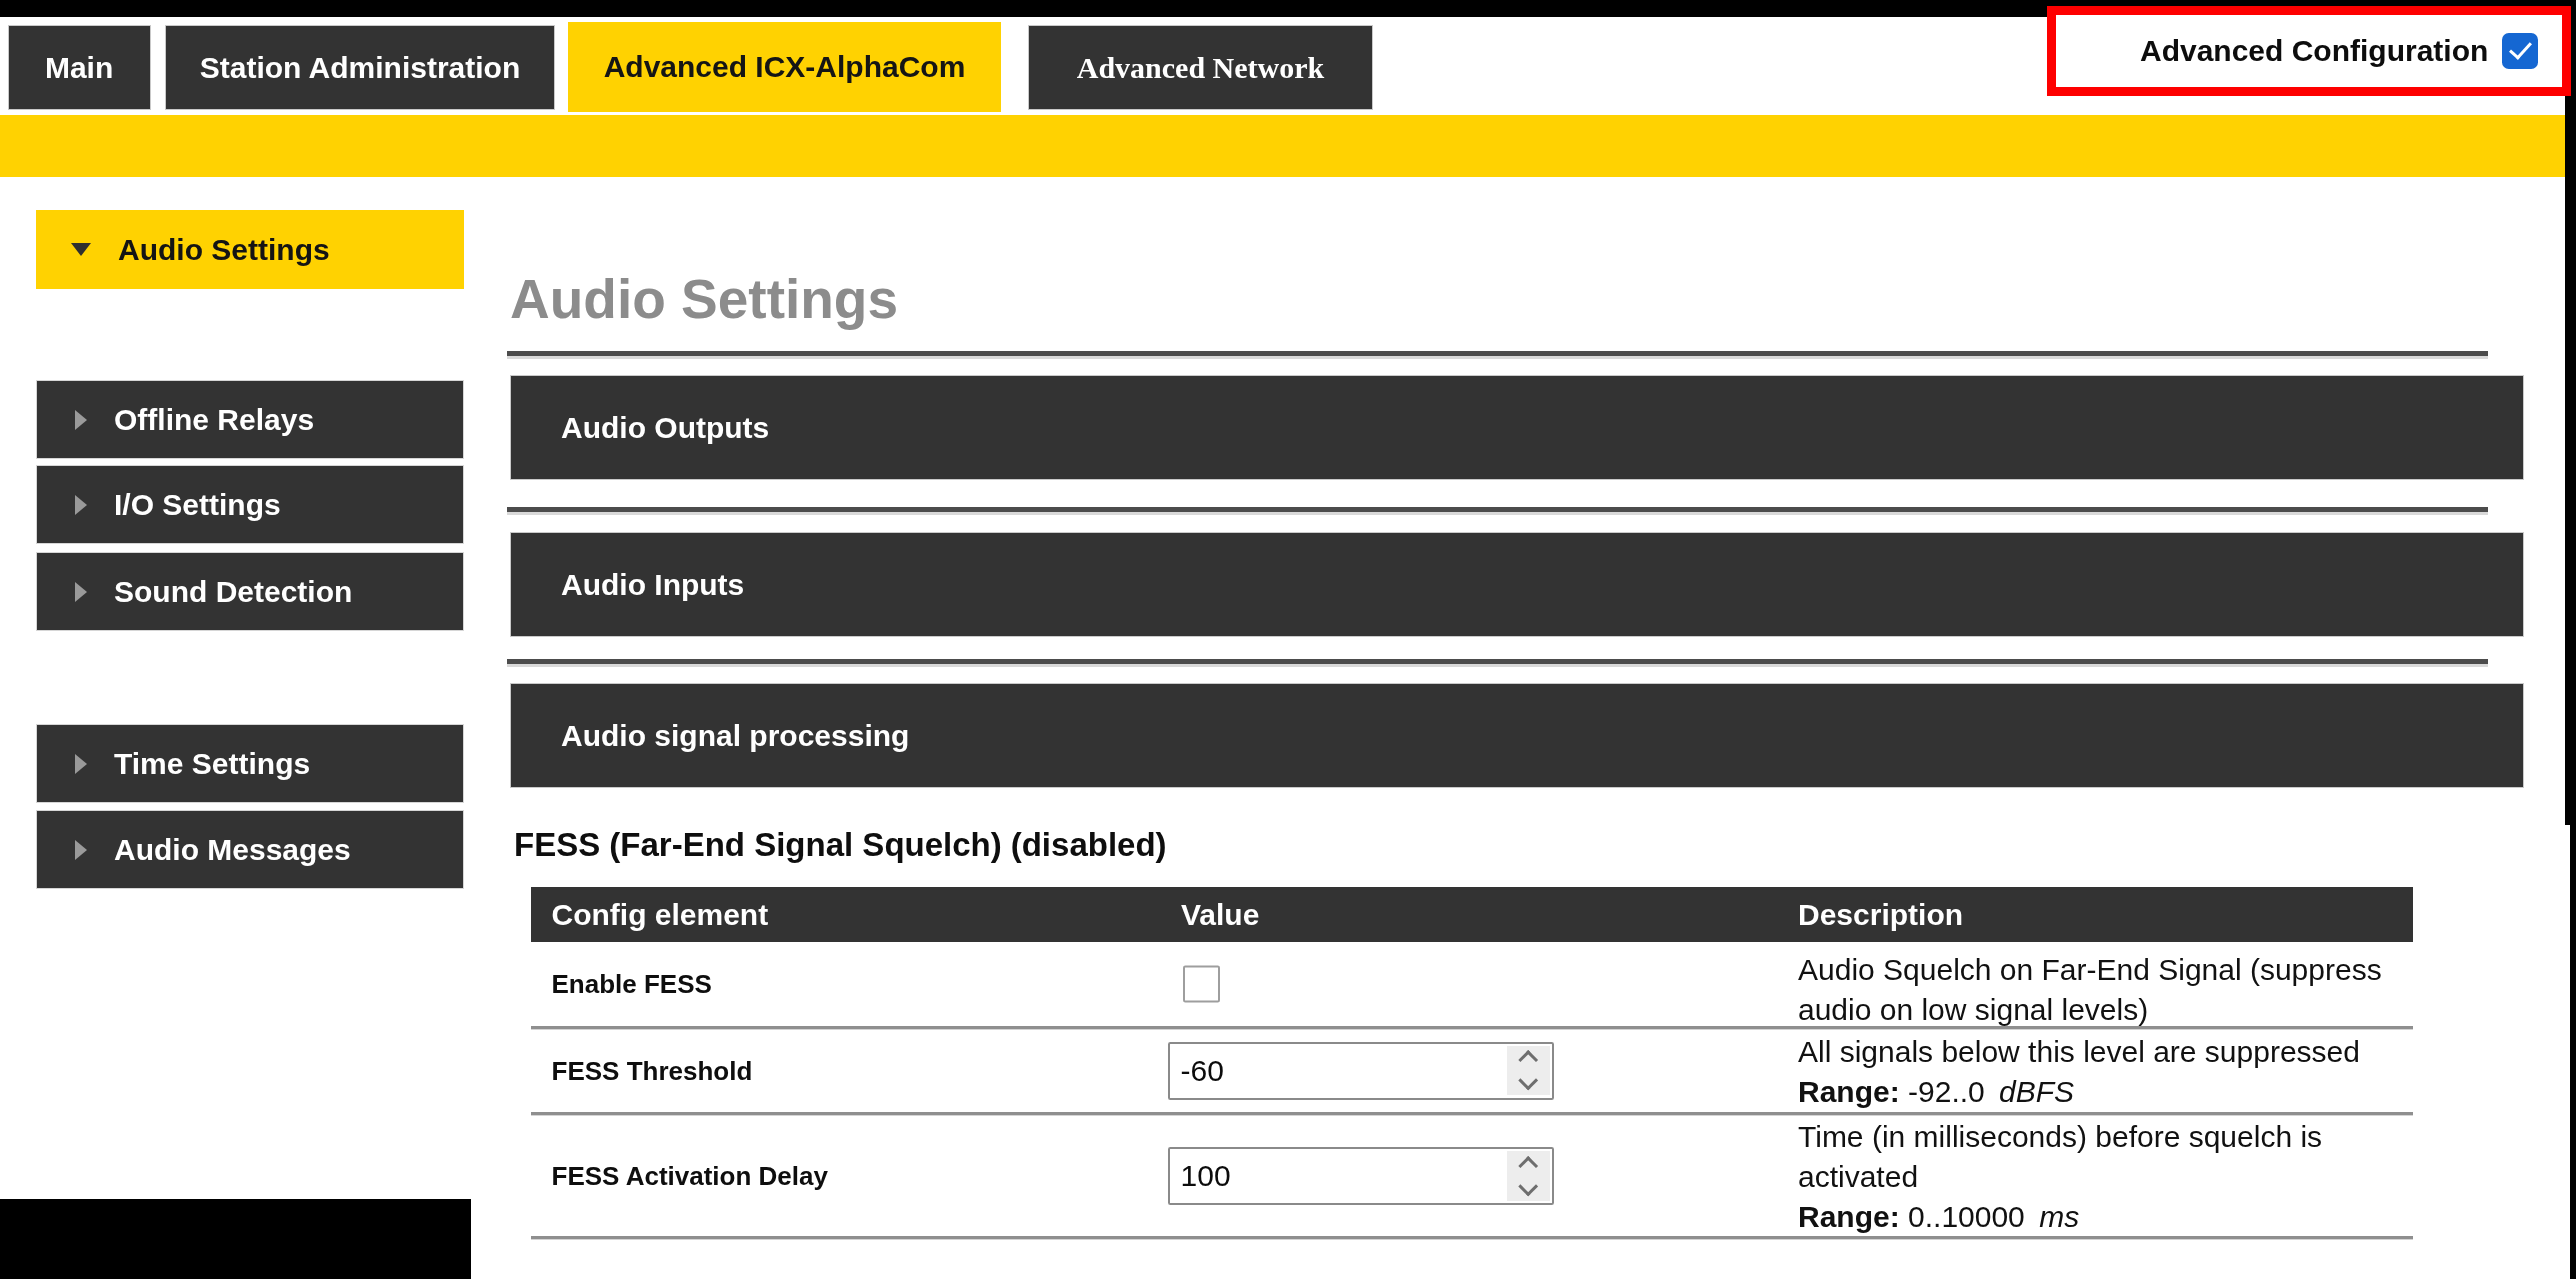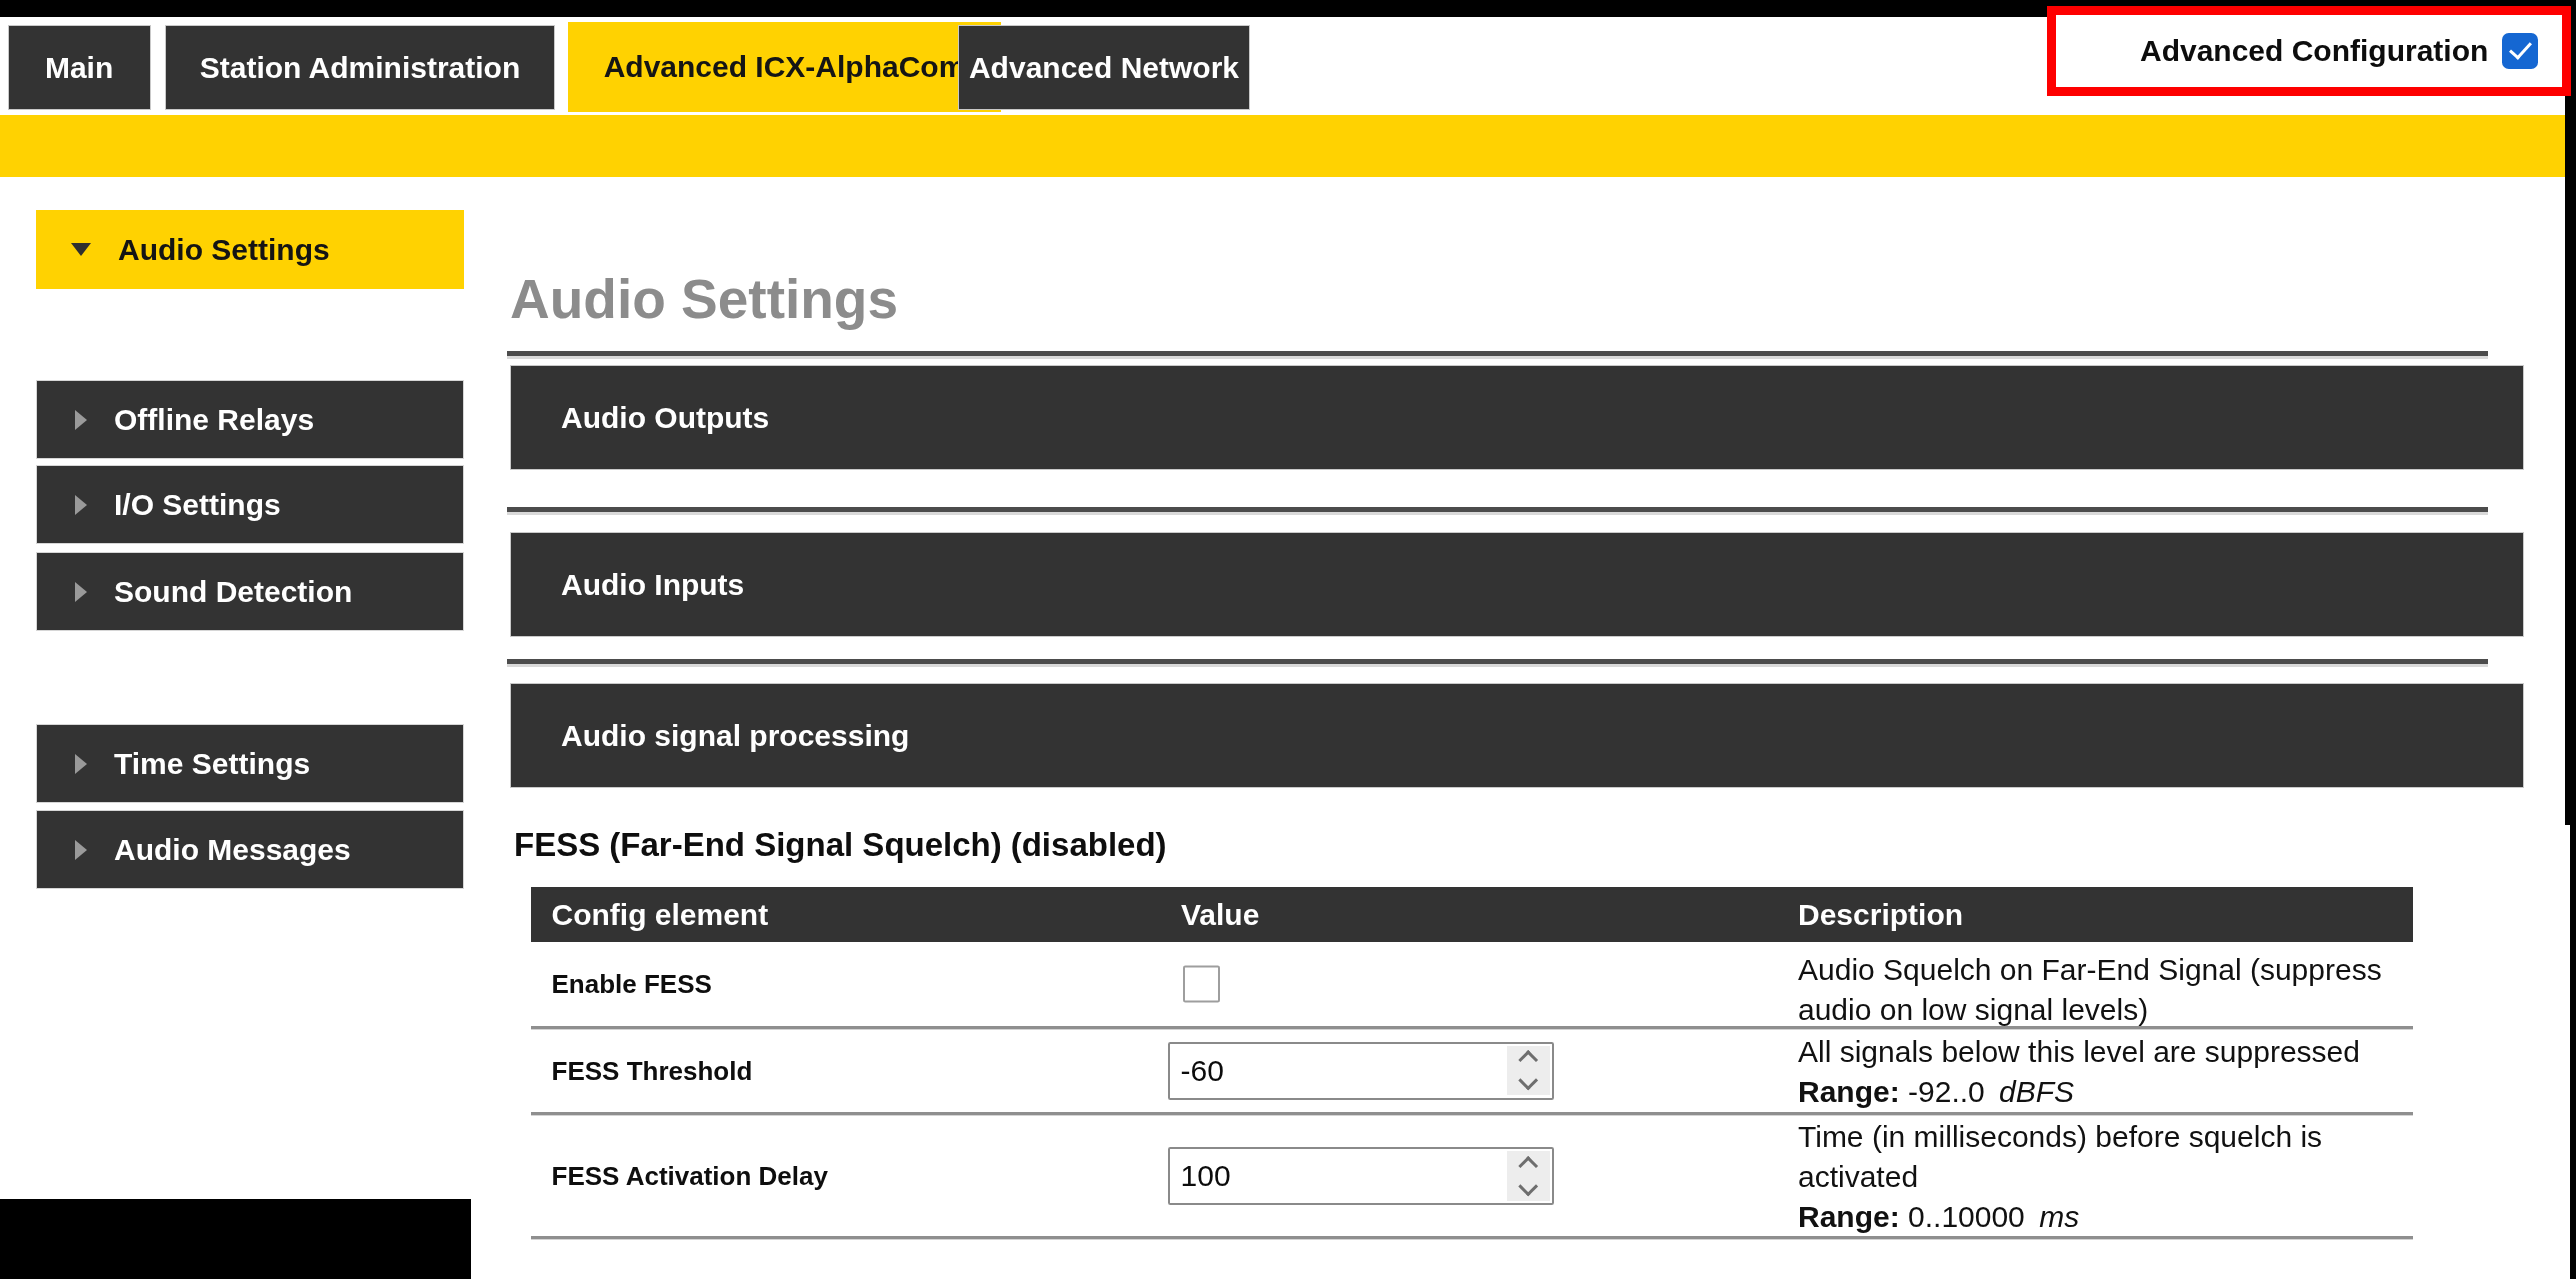--- a/index.html
+++ b/index.html
@@ -110,21 +110,21 @@
 <div id="screen">
 
   <div class="abs top-black-bar"></div>
   <div class="abs right-strip-upper"></div>
   <div class="abs right-strip-lower"></div>
   <div class="abs bottom-left-redaction"></div>
 
   <div class="abs tab" style="left:7.6px;width:143px;">Main</div>
   <div class="abs tab" style="left:165px;width:390px;">Station Administration</div>
   <div class="abs tab active" style="left:568px;width:433px;">Advanced ICX-AlphaCom</div>
-  <div class="abs tab" style="left:958px;width:292px;">Advanced Network</div>
+  <div class="abs tab" style="left:1028px;width:345px;font-family:Liberation Serif, serif;">Advanced Network</div>
 
   <div class="abs yellow-band"></div>
 
   <div class="abs adv-box">
     <span class="adv-label">Advanced Configuration</span>
     <span class="checkbox-checked"></span>
   </div>
 
   <div class="abs side-item active" style="top:210px;">
     <span class="tri-down"></span>
@@ -147,21 +147,21 @@
     <span class="lbl">Time Settings</span>
   </div>
   <div class="abs side-item" style="top:810px;">
     <span class="tri-right"></span>
     <span class="lbl">Audio Messages</span>
   </div>
 
   <div class="abs page-title">Audio Settings</div>
   <div class="abs rule" style="top:351px;"></div>
 
-  <div class="abs section-bar" style="top:365px;">
+  <div class="abs section-bar" style="top:375px;">
     <span class="lbl">Audio Outputs</span>
   </div>
   <div class="abs rule" style="top:507px;"></div>
 
   <div class="abs section-bar" style="top:532px;">
     <span class="lbl">Audio Inputs</span>
   </div>
   <div class="abs rule" style="top:659px;"></div>
 
   <div class="abs section-bar" style="top:683px;">

